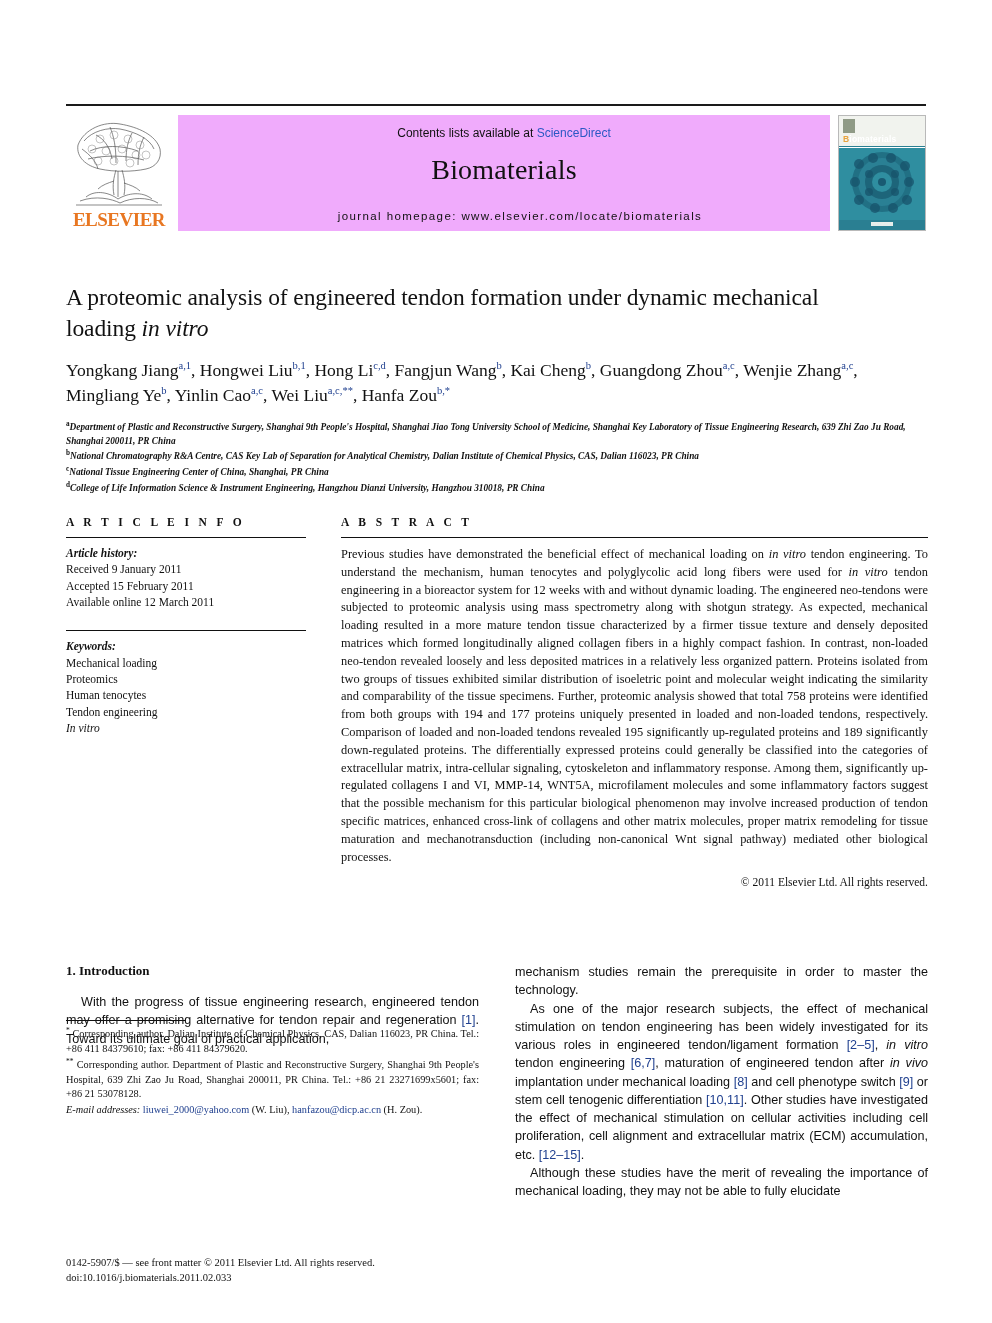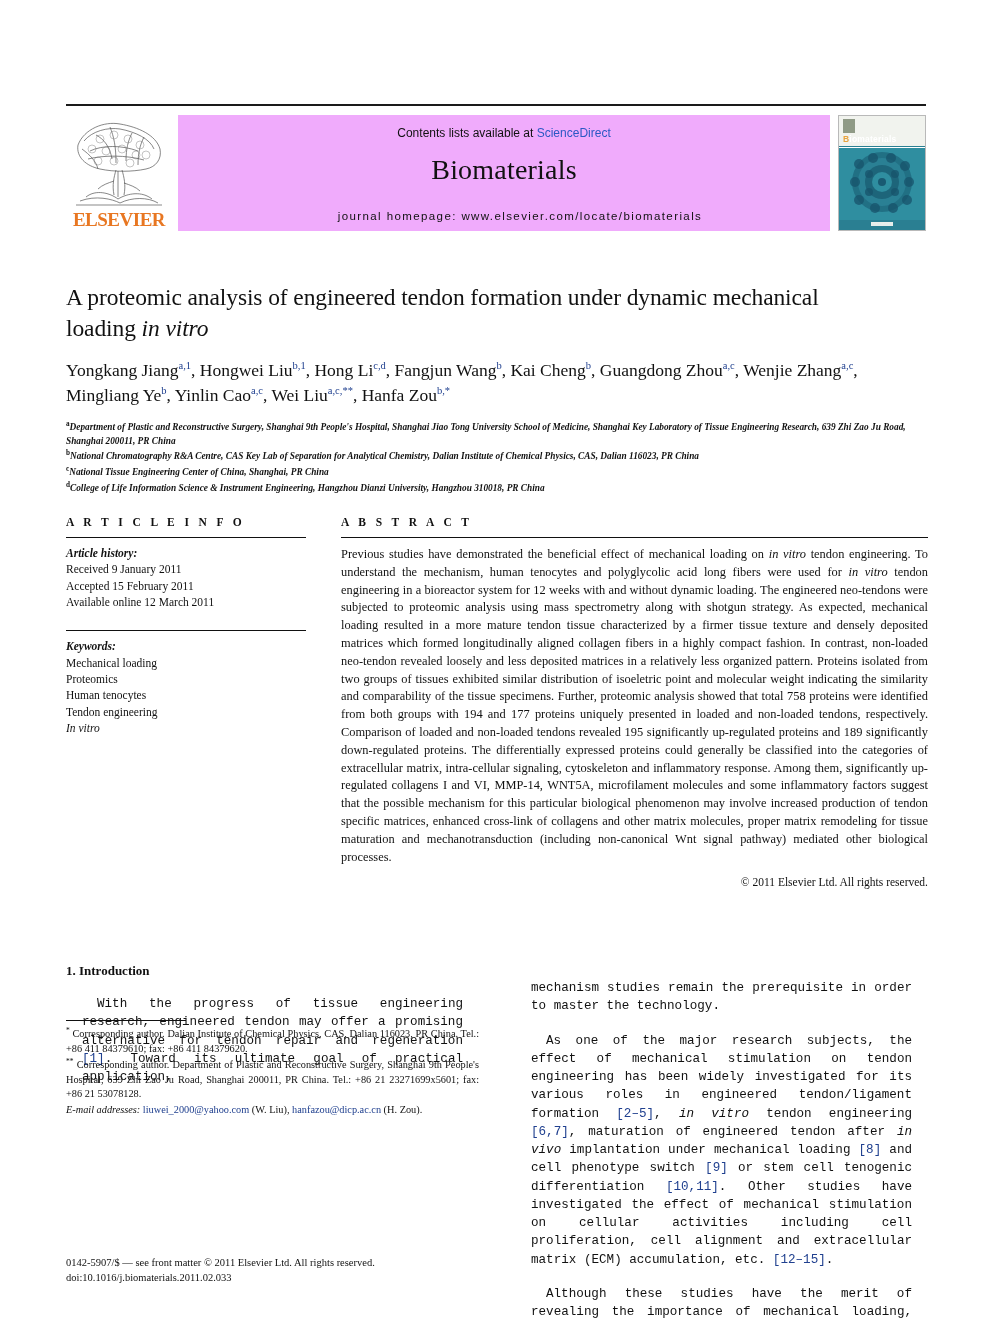--- a/index.html
+++ b/index.html
@@ -255,22 +255,22 @@
   .bcol.right { margin-left: 36px; }
 
   h2.sec-title {
     margin: 0 0 14px 0;
     font-family: "Liberation Serif", serif;
     font-size: 13px;
     font-weight: bold;
     color: #111;
   }
   p.para {
-    margin: 16px;
-    font-family: Liberation Mono, monospace;
+    margin: 0;
+    font-family: Liberation Sans, sans-serif;
     font-size: 12.6px;
     line-height: 1.45;
     text-align: justify;
     text-indent: 15px;
     color: #111;
   }
   p.para + p.para { margin-top: 0; }
   .ref { color: #20408f; }
   .para i { font-style: italic; }
 

